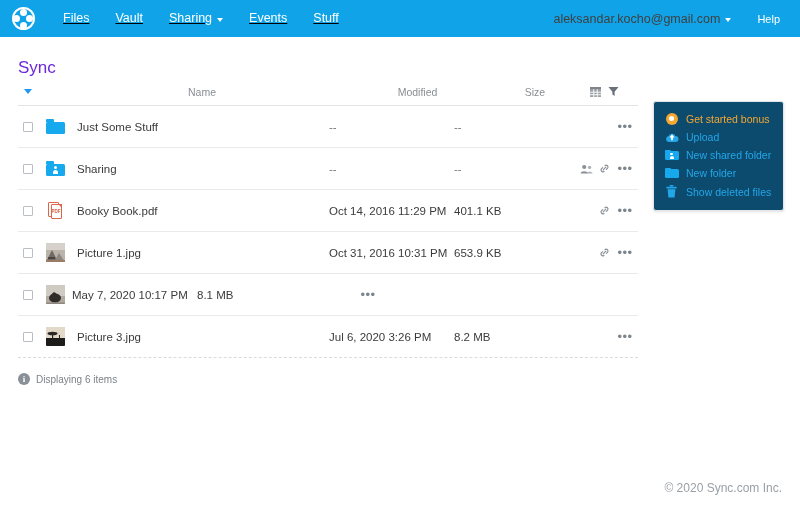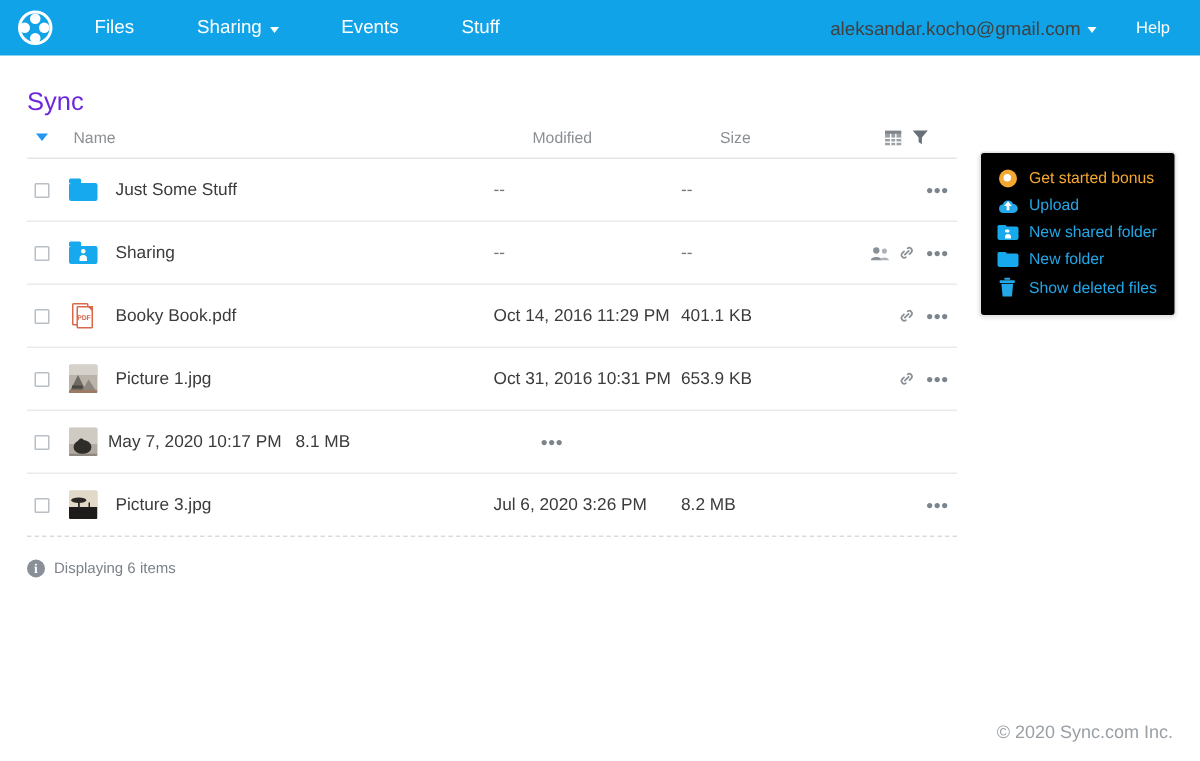--- a/index.html
+++ b/index.html
@@ -30,21 +30,21 @@
   }
   .logo .dot {
     position: absolute; width: 7px; height: 7px;
     background: #ffffff; border-radius: 50%;
   }
   .logo .d-t { top: 1.5px; left: 8px; }
   .logo .d-b { bottom: 1.5px; left: 8px; }
   .logo .d-l { left: 1.5px; top: 8px; }
   .logo .d-r { right: 1.5px; top: 8px; }
 
-  .nav-links { display: flex; gap: 16px; margin-left: 4px; }
+  .nav-links { display: flex; gap: 0px; margin-left: 4px; text-decoration: underline; }
   .nav-link {
     color: #ffffff; font-size: 12.5px; line-height: 37px;
     padding: 0 13px; cursor: pointer; white-space: nowrap;
     display: flex; align-items: center; gap: 5px;
   }
   .caret-down {
     width: 0; height: 0;
     border-left: 3.5px solid transparent;
     border-right: 3.5px solid transparent;
     border-top: 4px solid #ffffff;
@@ -67,20 +67,21 @@
   }
 
   
   .table-area { position: absolute; top: 84px; left: 18px; width: 620px; }
 
   .thead {
     display: flex; align-items: center;
     height: 22px; font-size: 10.5px; color: #8a8f94;
     border-bottom: 1px solid #e2e5e7;
     padding-bottom: 6px;
+    text-align: center;
   }
   .col-sort { width: 20px; display: flex; align-items: center; justify-content: center; cursor: pointer; }
   .sort-caret {
     width: 0; height: 0;
     border-left: 4px solid transparent;
     border-right: 4px solid transparent;
     border-top: 5px solid #2196f3;
   }
   .col-name { flex: 1; padding-left: 11px; cursor: pointer; }
   .col-mod { width: 125px; cursor: pointer; }
@@ -179,21 +180,21 @@
     background: #8a9098; color: #fff;
     font-size: 9px; font-weight: bold;
     display: flex; align-items: center; justify-content: center;
     font-family: "Liberation Serif", serif;
   }
 
   
   .panel {
     position: absolute; top: 101px; left: 653px;
     width: 131px;
-    background: #000000;
+    background: #0c4a6e;
     border: 1px solid #e3e6e8;
     border-radius: 3px;
     box-shadow: 0 1px 3px rgba(0,0,0,0.12);
     padding: 8px 0 9px 0;
   }
   .panel-item {
     display: flex; align-items: center; gap: 7px;
     padding: 3px 10px; cursor: pointer;
     font-size: 10.5px; color: #23a7e8; white-space: nowrap;
   }
@@ -250,20 +251,23 @@
         <div class="dot d-t"></div>
         <div class="dot d-b"></div>
         <div class="dot d-l"></div>
         <div class="dot d-r"></div>
       </div>
     </div>
 
     <div class="nav-links">
       <div class="nav-link">
         <span>Files</span>
+      </div>
+      <div class="nav-link">
+        <span>Vault</span>
       </div>
       <div class="nav-link">
         <span>Sharing</span>
         <span class="caret-down"></span>
       </div>
       <div class="nav-link">
         <span>Events</span>
       </div>
       <div class="nav-link">
         <span>Stuff</span>

